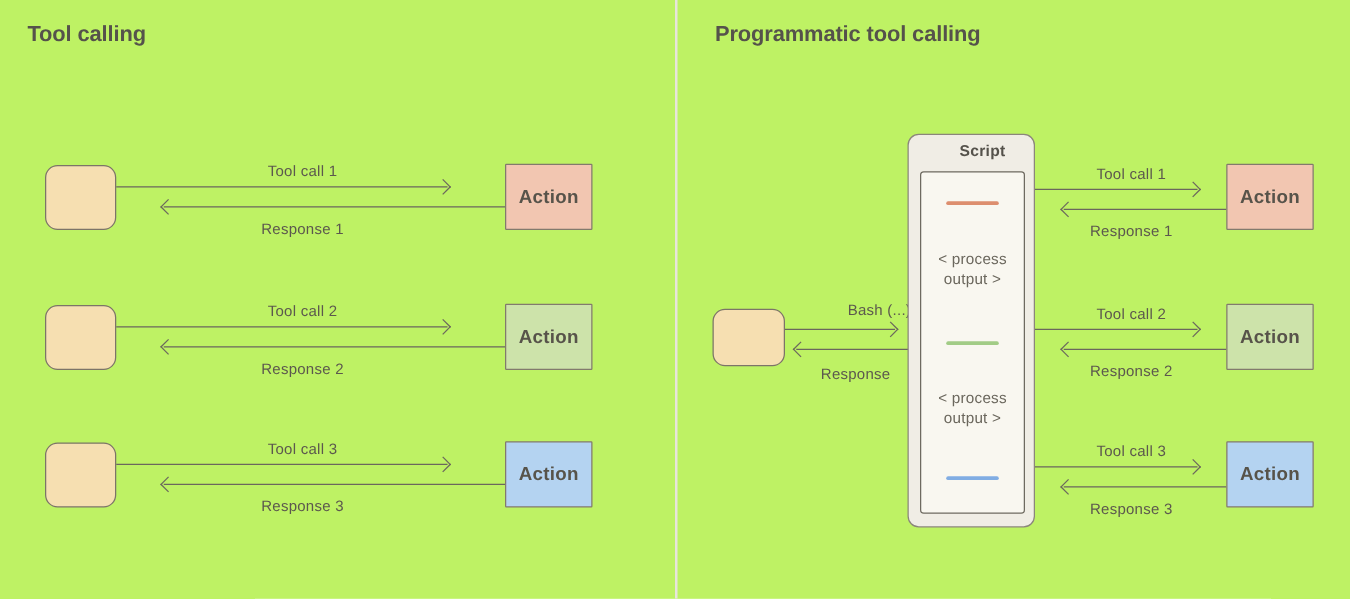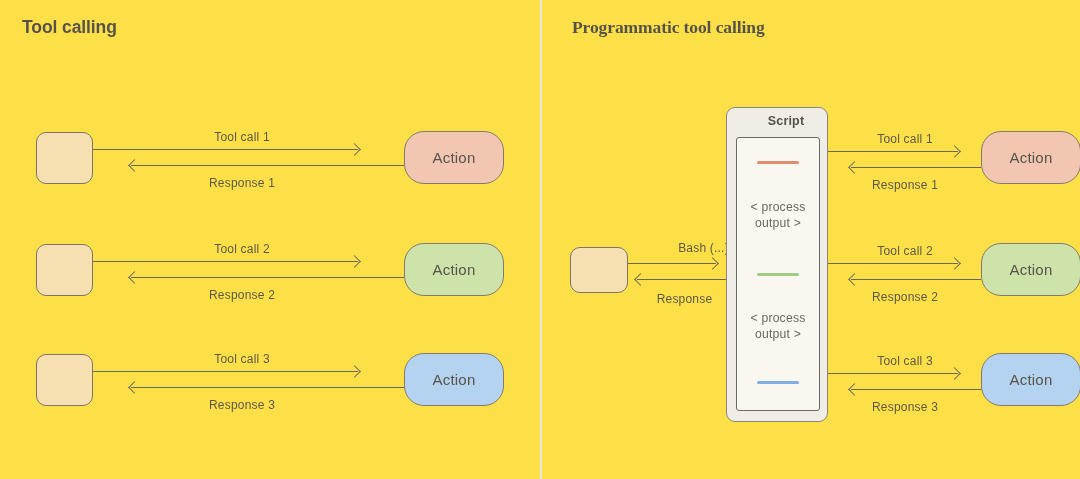--- a/index.html
+++ b/index.html
@@ -42,26 +42,26 @@
   .agent {
     position: absolute;
     width: 57px; height: 52px;
     border: 1.8px solid #7C7468;
     border-radius: 10px;
   }
   .agent.small { width: 58px; height: 46px; }
 
   .action {
     position: absolute;
-    width: 100px; height: 53px;
+    width: 70px; height: 53px;
     border: 1.8px solid #827A6D;
-    border-radius: 20px;
+    border-radius: 1px;
     display: flex; align-items: center; justify-content: center;
     font-size: 15px;
-    font-weight: 400;
+    font-weight: 700;
     letter-spacing: 0.2px;
     color: #57534A;
   }
 
   .arrow {
     position: absolute;
     height: 0;
     border-top: 1.7px solid #6B675D;
   }
   .arrow::after {
@@ -119,21 +119,21 @@
     text-align: center;
     font-size: 12.2px;
     line-height: 15.5px;
     letter-spacing: 0.2px;
     color: #6B675D;
   }
 </style>
 </head>
 <body>
 
-<div class="canvas" style="background: #fde047;">
+<div class="canvas" style="background: #bef264;">
 
   <div class="divider" style="background: rgb(232, 229, 220);"></div>
 
   <div class="title" style="left:22px; top:17px;">Tool calling</div>
 
   <div class="agent" style="left: 36px; top: 132px; background: rgb(246, 223, 177);"></div>
   <div class="arrow dir-r" style="left:93px; top:149px; width:265px;"></div>
   <div class="lbl" style="left:162px; top:130px;">Tool call 1</div>
   <div class="arrow dir-l" style="left:131px; top:165px; width:273px;"></div>
   <div class="lbl" style="left:162px; top:176px;">Response 1</div>
@@ -146,21 +146,21 @@
   <div class="lbl" style="left:162px; top:288px;">Response 2</div>
   <div class="action" style="left: 404px; top: 243px; background: rgb(205, 227, 170);">Action</div>
 
   <div class="agent" style="left: 36px; top: 354px; background: rgb(246, 223, 177);"></div>
   <div class="arrow dir-r" style="left:93px; top:371px; width:265px;"></div>
   <div class="lbl" style="left:162px; top:352px;">Tool call 3</div>
   <div class="arrow dir-l" style="left:131px; top:387px; width:273px;"></div>
   <div class="lbl" style="left:162px; top:398px;">Response 3</div>
   <div class="action" style="left: 404px; top: 353px; background: rgb(180, 211, 241);">Action</div>
 
-  <div class="title" style="left:572px; top:17px;font-family:Liberation Serif, serif;">Programmatic tool calling</div>
+  <div class="title" style="left:572px; top:17px;">Programmatic tool calling</div>
 
   <div class="agent small" style="left: 570px; top: 247px; background: rgb(246, 223, 177);"></div>
   <div class="arrow dir-r" style="left:628px; top:263px; width:88px;"></div>
   <div class="lbl" style="left:636px; top:241px; width:135px;">Bash (...)</div>
   <div class="arrow dir-l" style="left:637px; top:279px; width:90px;"></div>
   <div class="lbl" style="left:617px; top:292px; width:135px;">Response</div>
 
   <div class="script-outer" style="background: rgb(240, 237, 229);"></div>
   <div class="script-title">Script</div>
   <div class="script-inner" style="background: rgb(249, 247, 240);"></div>

